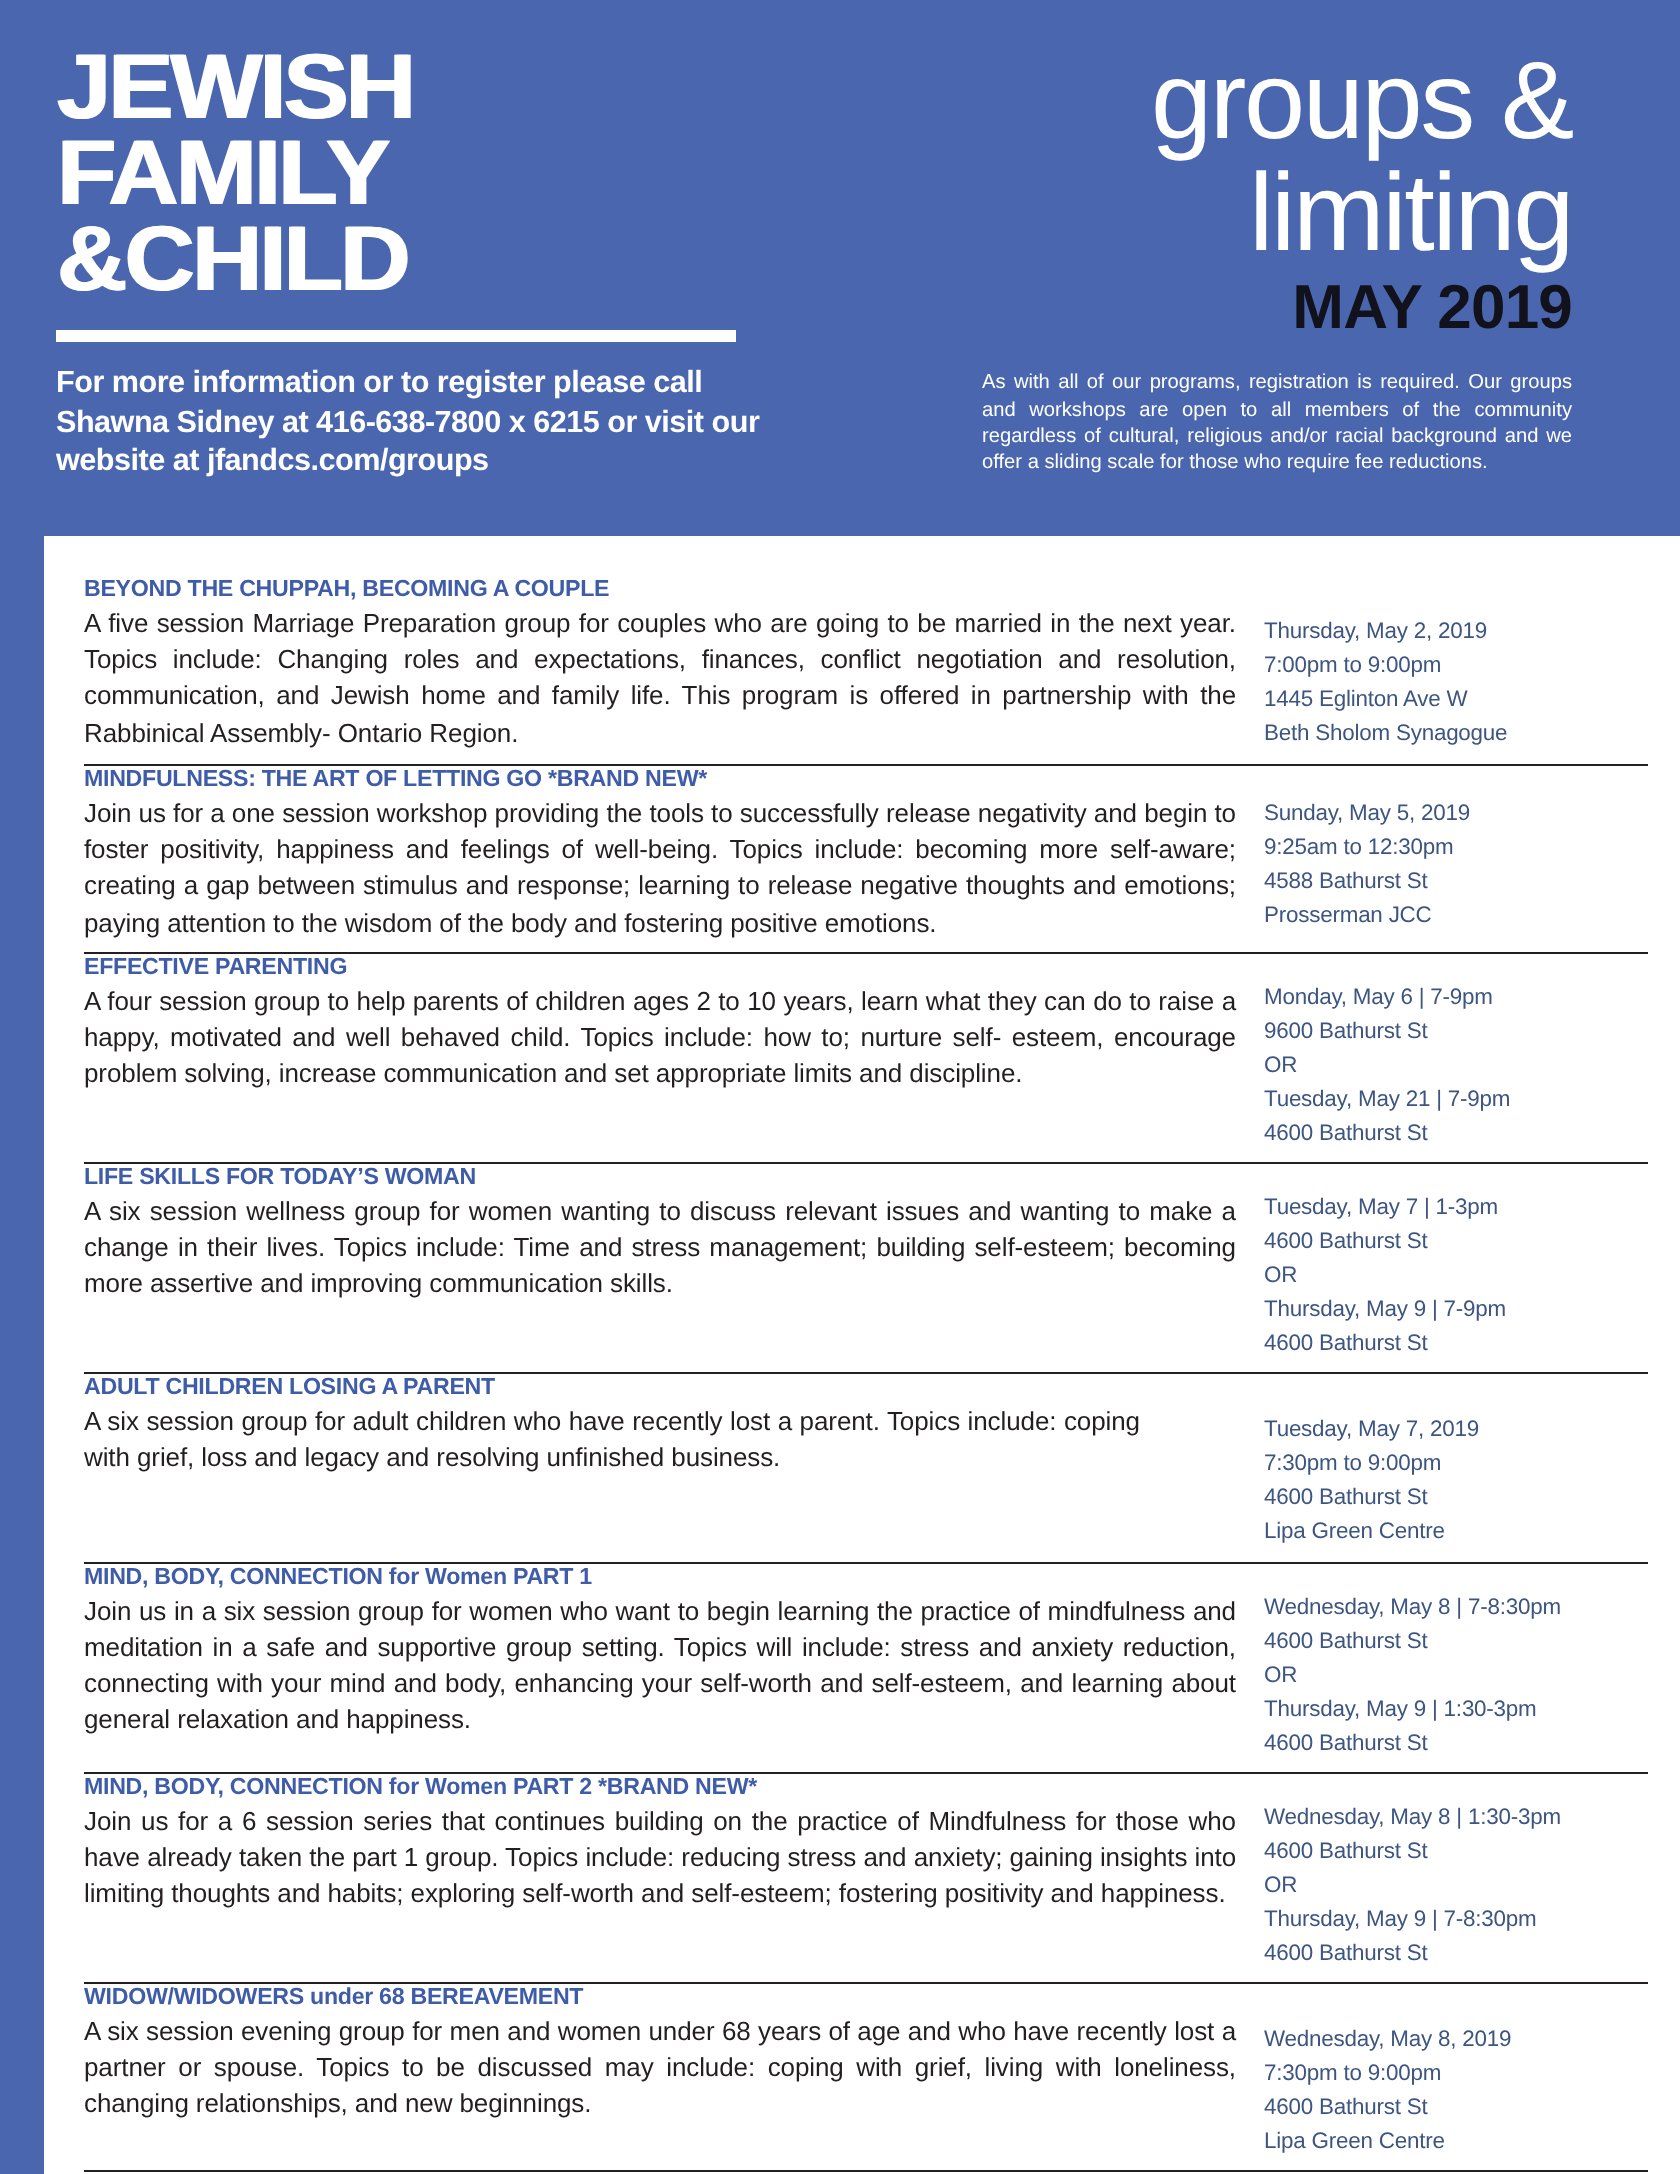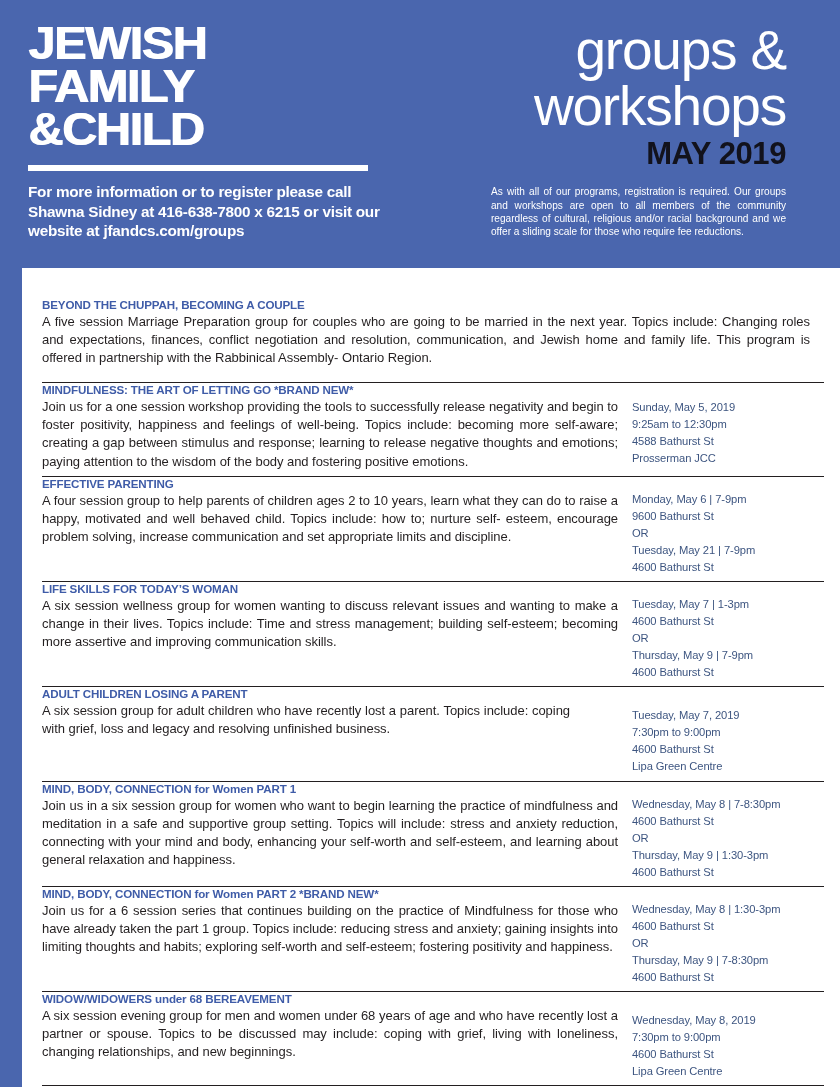--- a/index.html
+++ b/index.html
@@ -149,21 +149,21 @@
     width: 192px;
     color: #3d5580;
     font-size: 11.2px;
     line-height: 1.52;
     letter-spacing: -0.1px;
     padding-top: 16px;
   }
   .entry-when .line { white-space: nowrap; }
 
   
-  .entry.e0 { min-height: 97px; align-items: center; }
+  .entry.e0 { min-height: 97px; }
   .entry.e1 { min-height: 93px; }
   .entry.e2 { min-height: 90px; }
   .entry.e3 { min-height: 92px; justify-content: center; }
   .entry.e4 { min-height: 95px; gap: 48px; }
   .entry.e5 { min-height: 90px; justify-content: space-between; }
   .entry.e6 { min-height: 95px; justify-content: flex-end; }
   .entry.e7 { min-height: 92px; }
 
   .entry.e0 .entry-when { padding-top: 20px; }
   .entry.e2 .entry-when { padding-top: 14px; }
@@ -186,35 +186,41 @@
         <div>FAMILY</div>
         <div>&amp;CHILD</div>
       </div>
       <div class="logo-rule"></div>
       <div class="contact">For more information or to register please call Shawna Sidney at 416-638-7800 x 6215 or visit our website at jfandcs.com/groups</div>
     </div>
 
     <div class="header-right">
       <div class="title-main">
         <div>groups &amp;</div>
-        <div>workshops</div>
+        <div>limiting</div>
       </div>
       <div class="title-date">MAY 2019</div>
       <div class="header-note">As with all of our programs, registration is required. Our groups and workshops are open to all members of the community regardless of cultural, religious and/or racial background and we offer a sliding scale for those who require fee reductions.</div>
     </div>
 
   </div>
 
   <div class="panel">
     <div class="entries">
 
       <div class="entry e0">
         <div class="entry-main">
           <div class="entry-title">BEYOND THE CHUPPAH, BECOMING A COUPLE</div>
           <div class="entry-desc">A five session Marriage Preparation group for couples who are going to be married in the next year. Topics include: Changing roles and expectations, finances, conflict negotiation and resolution, communication, and Jewish home and family life. This program is offered in partnership with the Rabbinical Assembly- Ontario Region.</div>
+        </div>
+        <div class="entry-when">
+          <div class="line">Thursday, May 2, 2019</div>
+          <div class="line">7:00pm to 9:00pm</div>
+          <div class="line">1445 Eglinton Ave W</div>
+          <div class="line">Beth Sholom Synagogue</div>
         </div>
       </div>
 
       <div class="entry e1">
         <div class="entry-main">
           <div class="entry-title">MINDFULNESS: THE ART OF LETTING GO *BRAND NEW*</div>
           <div class="entry-desc">Join us for a one session workshop providing the tools to successfully release negativity and begin to foster positivity, happiness and feelings of well-being. Topics include: becoming more self-aware; creating a gap between stimulus and response; learning to release negative thoughts and emotions; paying attention to the wisdom of the body and fostering positive emotions.</div>
         </div>
         <div class="entry-when">
           <div class="line">Sunday, May 5, 2019</div>

